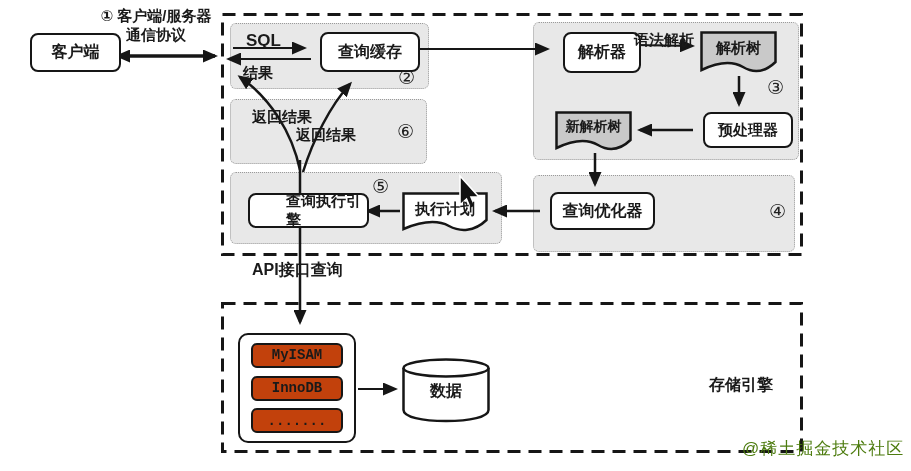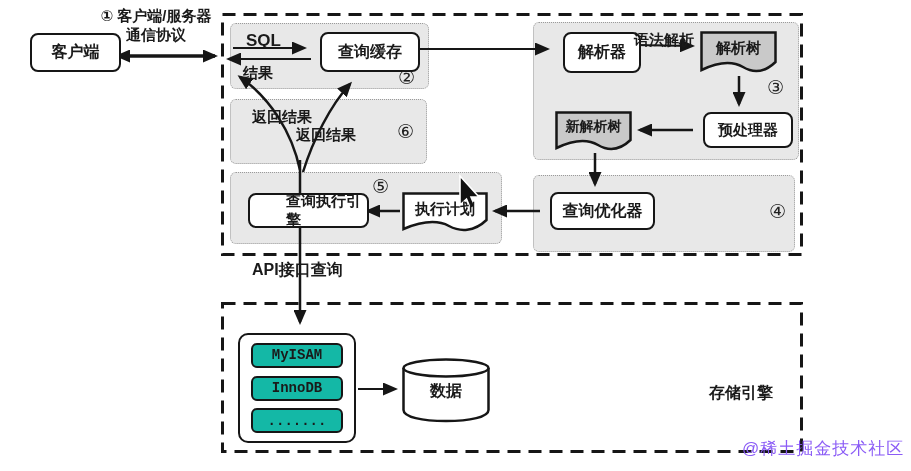--- a/index.html
+++ b/index.html
@@ -19,27 +19,27 @@
   .badge{position:absolute;z-index:2;font-size:19px;font-weight:400;color:#222;}
   svg{position:absolute;left:0;top:0;z-index:1;}
   #doc-cyl-layer{z-index:1;}
   .doc-text{position:absolute;z-index:2;font-weight:600;text-align:center;white-space:nowrap;}
   .engine-wrap{
     position:absolute;left:238px;top:333px;width:118px;height:110px;background:#fff;
     border:2.5px solid #161616;border-radius:10px;z-index:2;box-sizing:border-box;
     display:flex;flex-direction:column;align-items:center;justify-content:space-evenly;
   }
   .engine-item{
-    width:92px;height:25px;border:2px solid #161616;border-radius:6px;background:#14b8a6;
+    width:92px;height:25px;border:2px solid #161616;border-radius:6px;background:#c2410c;
     display:flex;align-items:center;justify-content:center;
     font-family:"Liberation Mono","DejaVu Sans Mono",monospace;font-weight:700;font-size:14px;
     box-sizing:border-box;
   }
   .watermark{
-    position:absolute;left:742px;top:437px;z-index:3;font-size:17px;color:#8b5cf6;
+    position:absolute;left:742px;top:437px;z-index:3;font-size:17px;color:#4d7c0f;
     font-weight:400;white-space:nowrap;letter-spacing:1px;
   }
 </style>
 </head>
 <body>
 
 <div id="stage">
 
   <div class="gray-panel" style="left:230px;top:23px;width:197px;height:64px;"></div>
   <div class="gray-panel" style="left:230px;top:99px;width:195px;height:63px;"></div>
@@ -147,17 +147,17 @@
   <div class="doc-text" style="left:402px;top:200px;width:86px;font-size:15px;">执行计划</div>
 
   <div class="lbl" style="left:252px;top:260px;font-size:16px;">API接口查询</div>
 
   <div class="engine-wrap">
     <div class="engine-item">MyISAM</div>
     <div class="engine-item">InnoDB</div>
     <div class="engine-item">.......</div>
   </div>
   <div class="doc-text" style="left:402px;top:381px;width:88px;font-size:16px;">数据</div>
-  <div class="lbl" style="left:709px;top:383px;font-size:16px;">存储引擎</div>
+  <div class="lbl" style="left:709px;top:375px;font-size:16px;">存储引擎</div>
 
   <div class="watermark">@稀土掘金技术社区</div>
 
 </div>
 
 </body></html>

